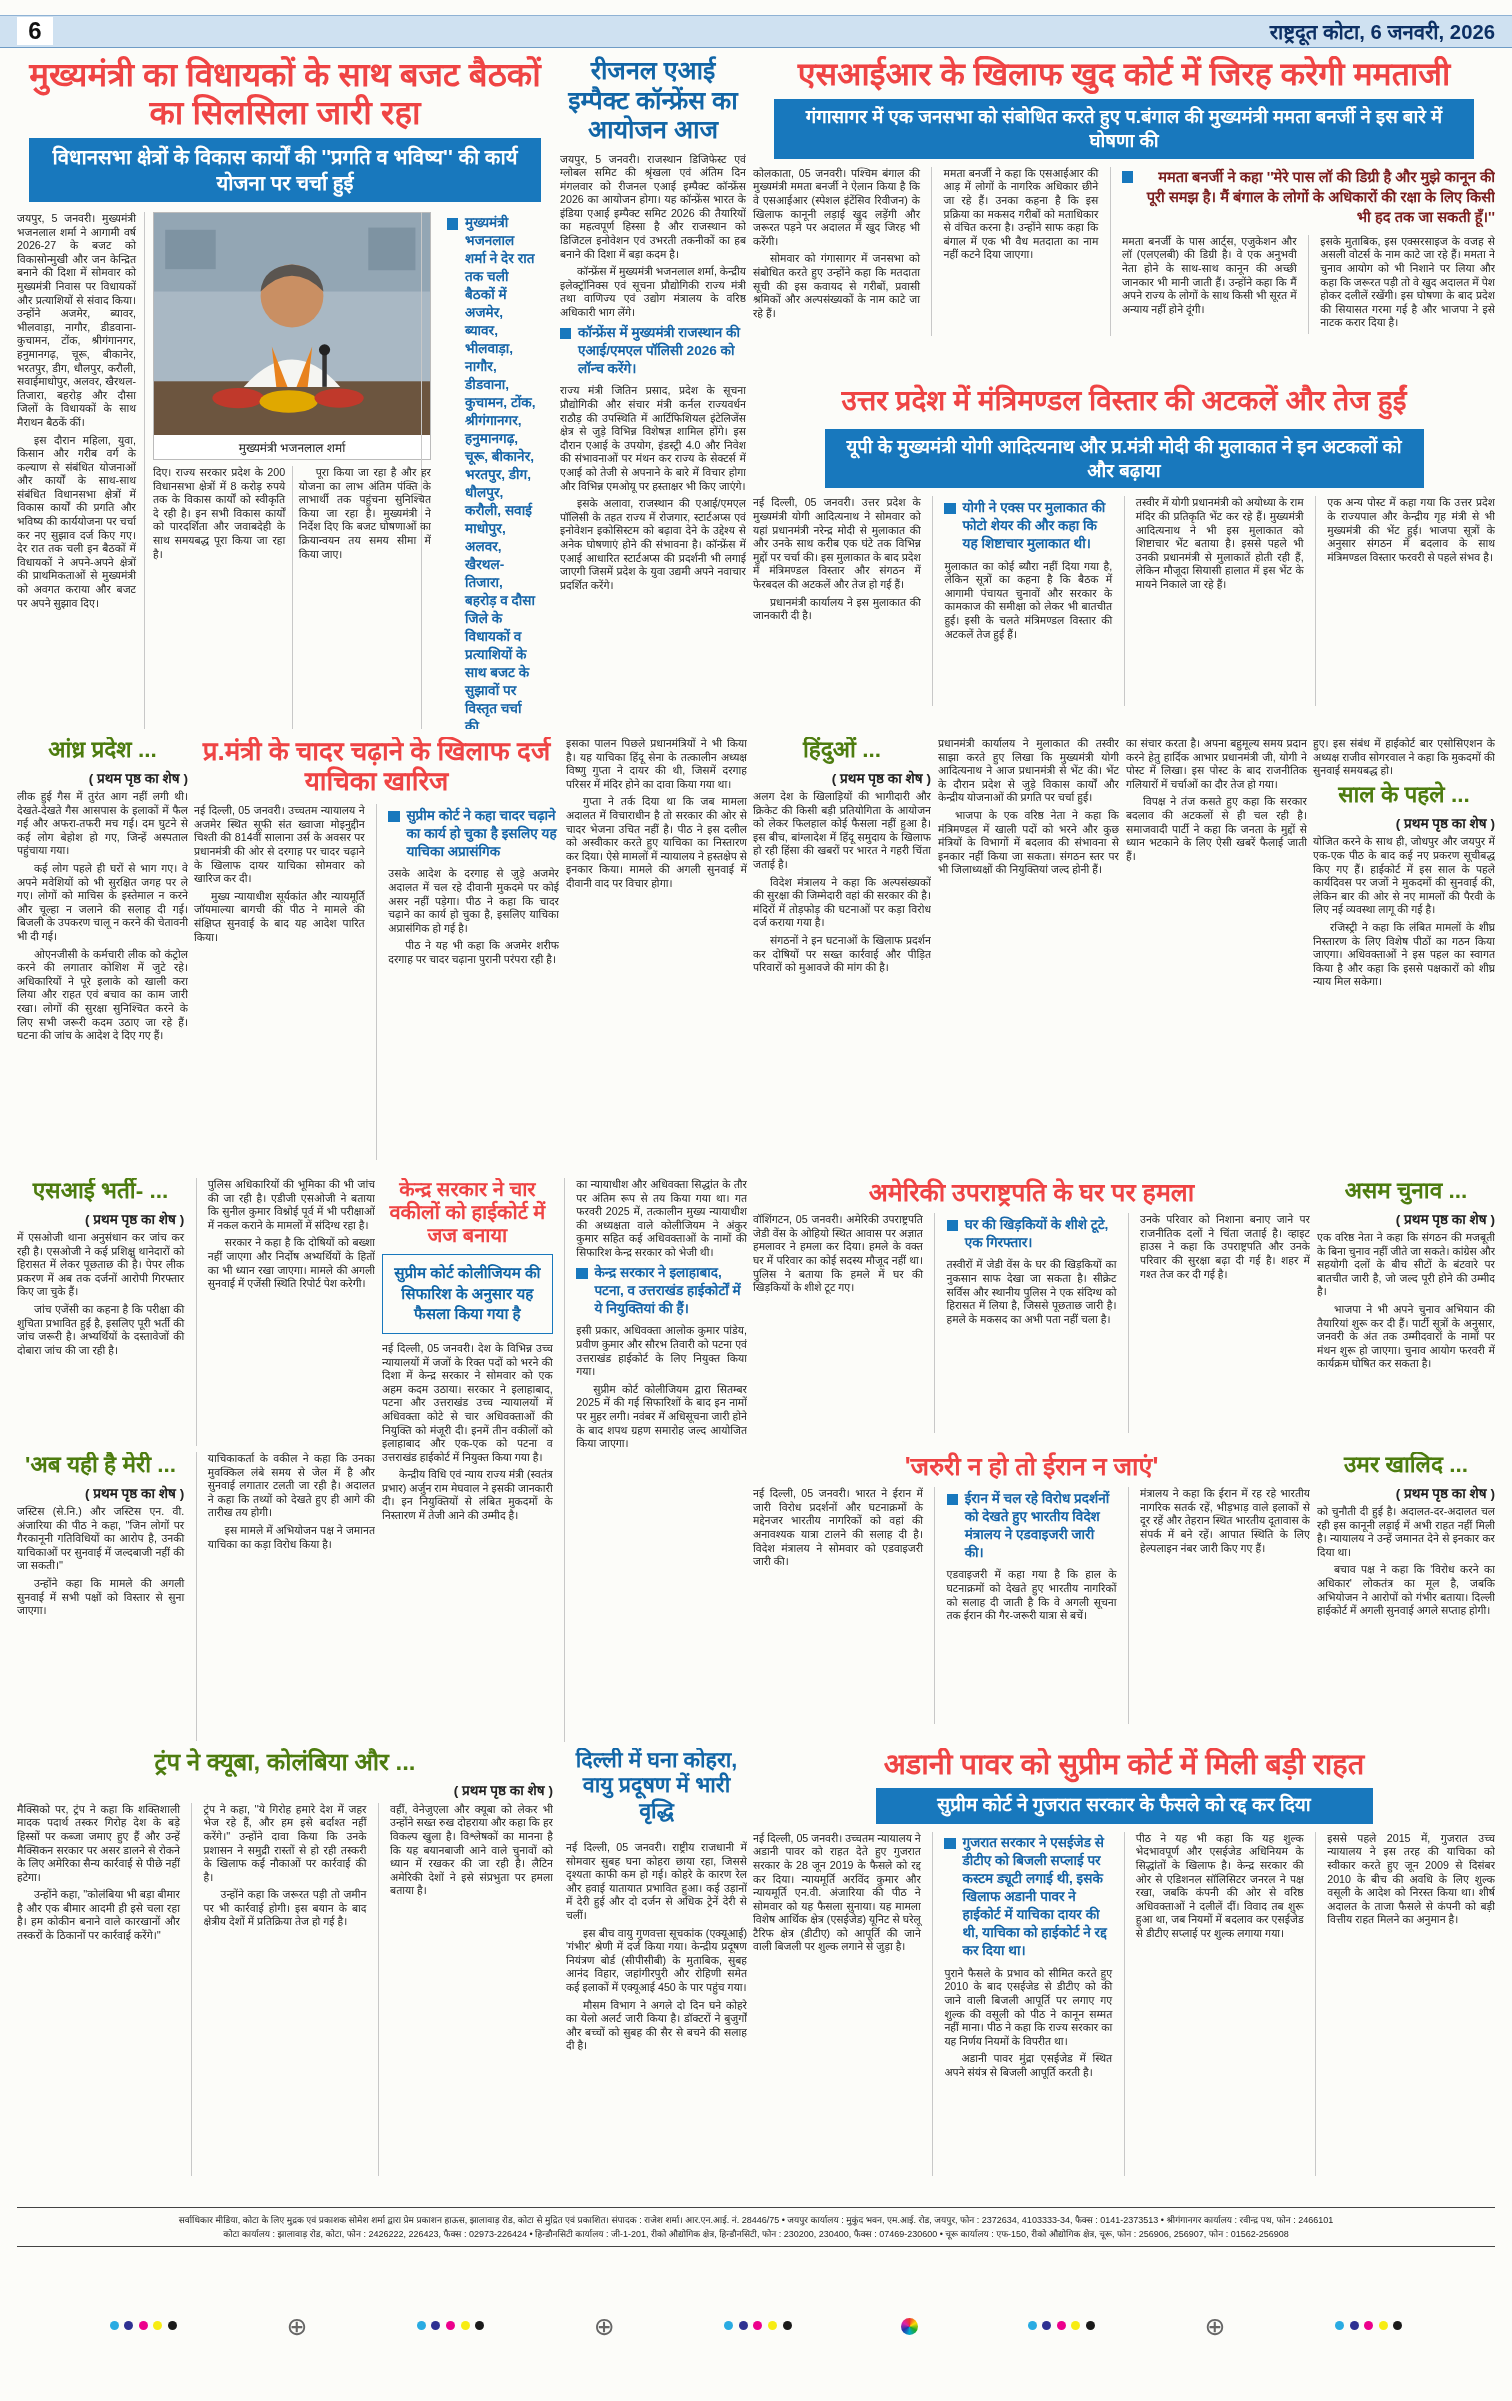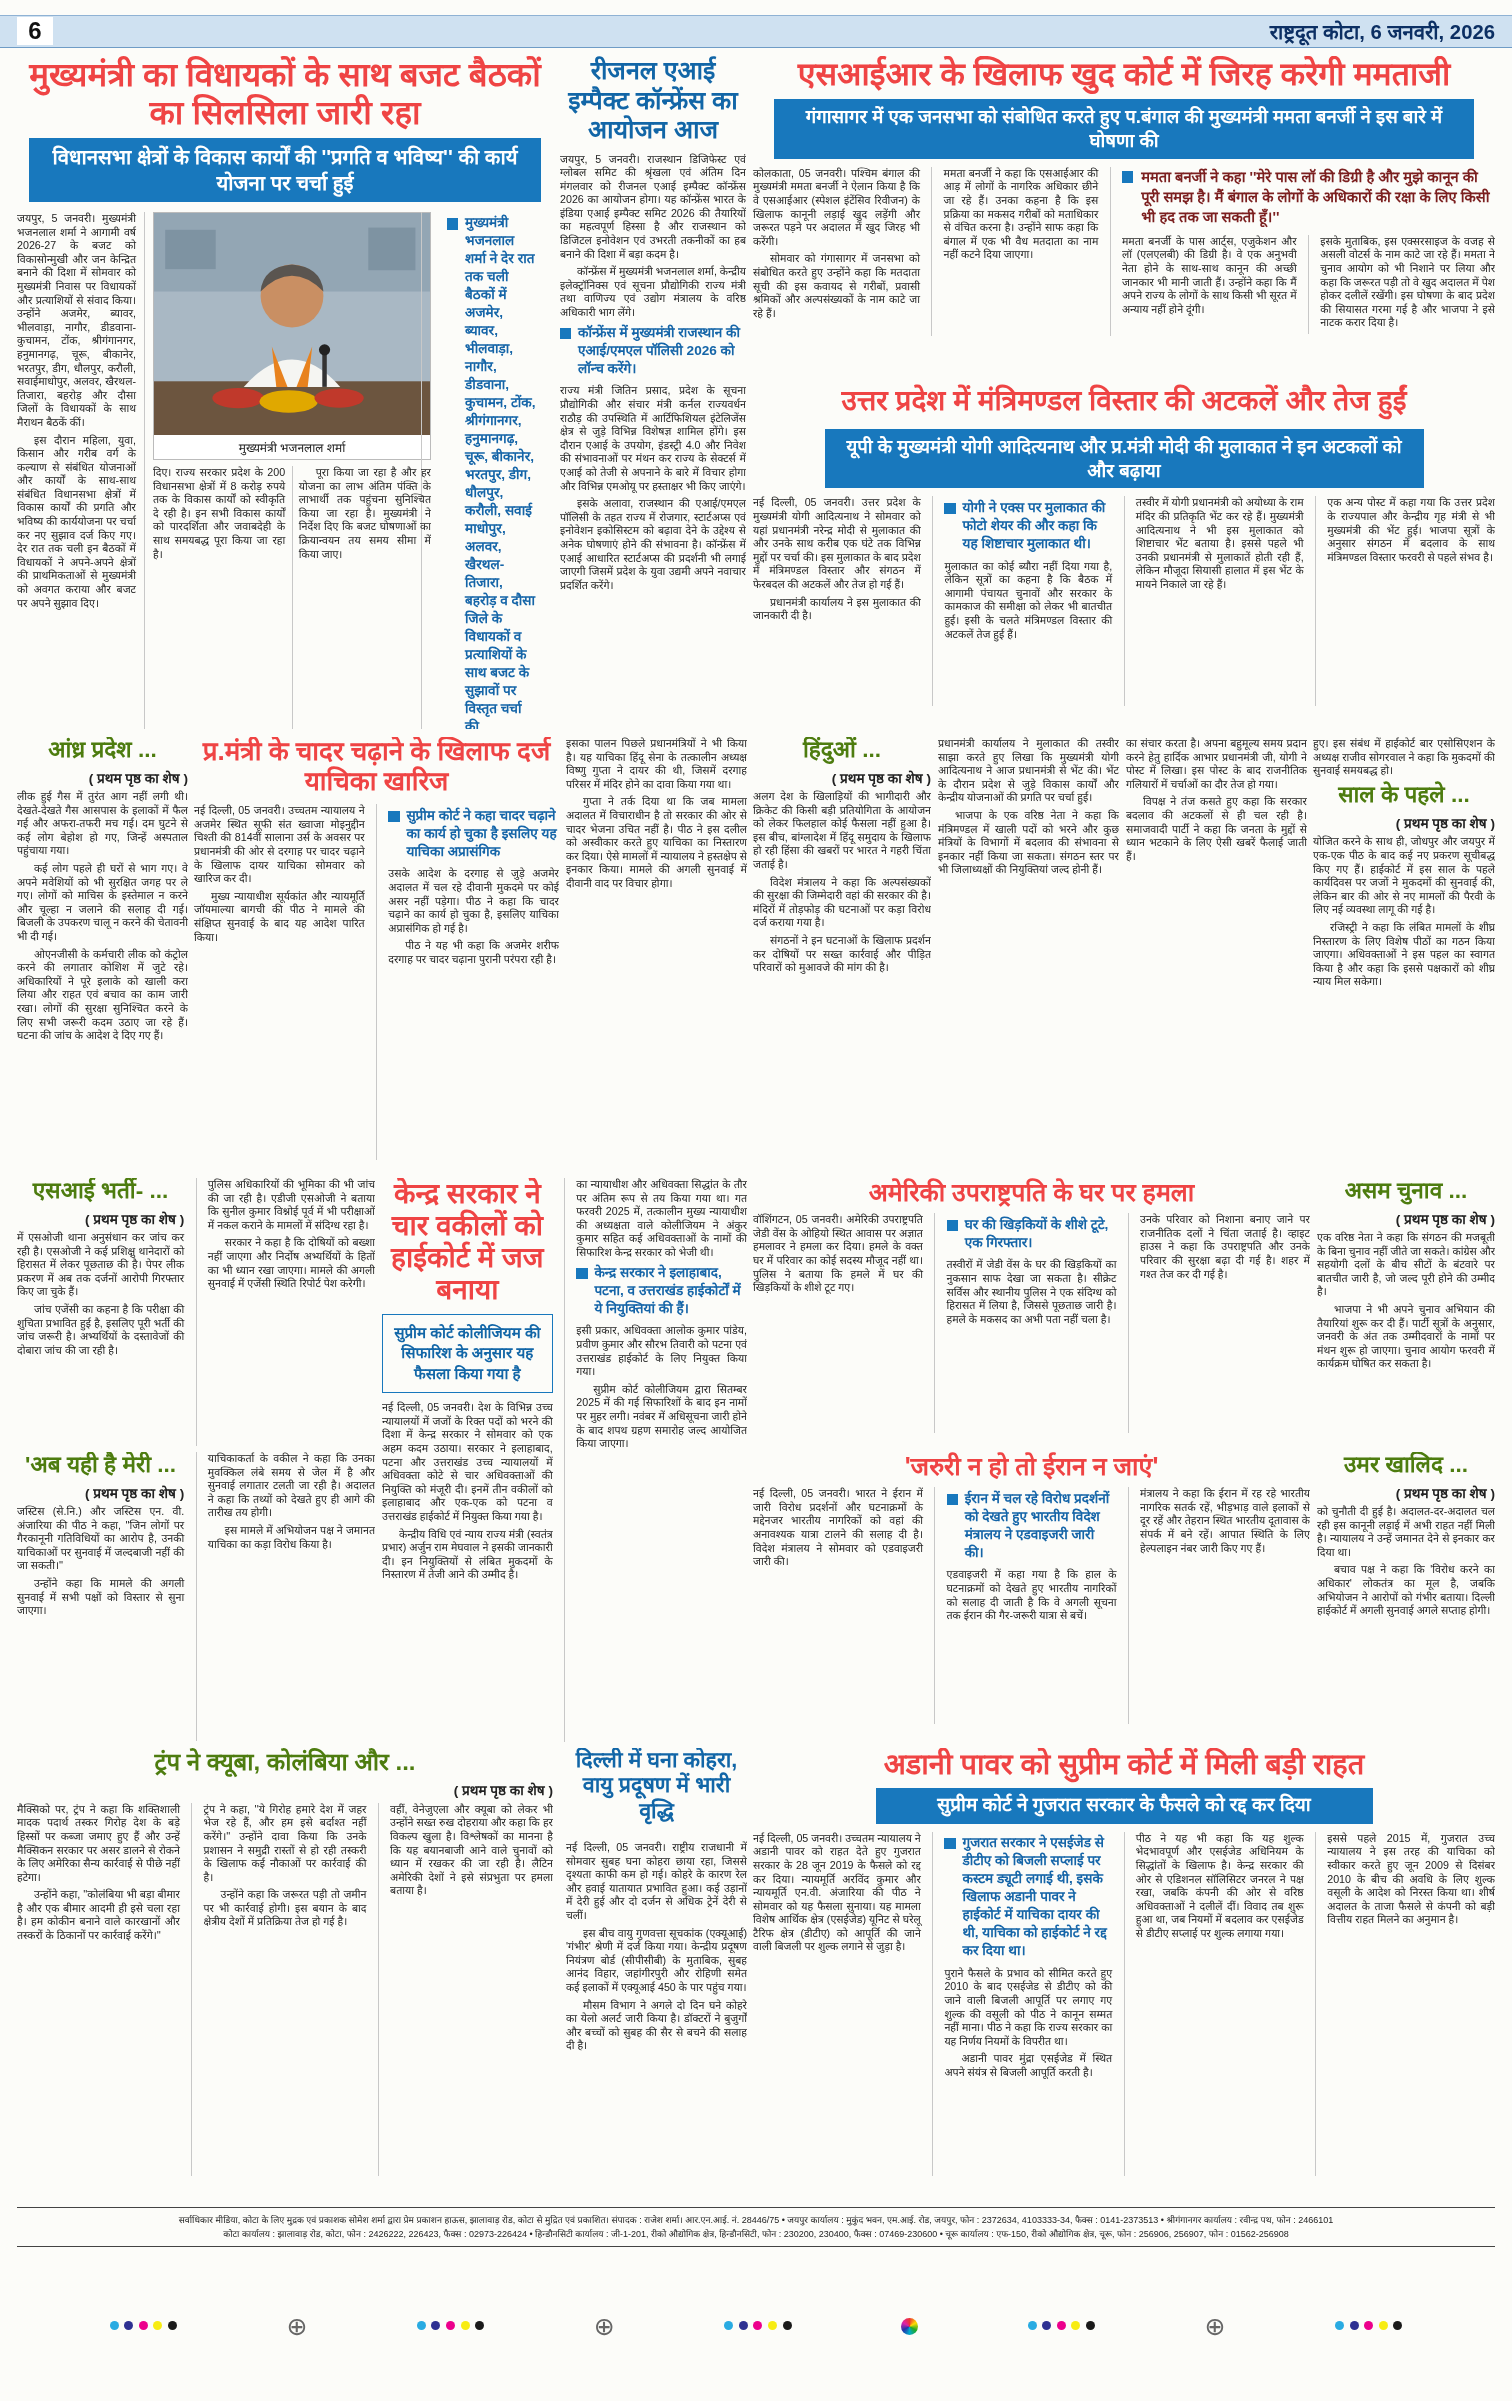--- a/index.html
+++ b/index.html
@@ -21,21 +21,21 @@
   .bodytext{font-size:10.7px;line-height:13.6px;text-align:justify;color:#222}
   .bodytext p{margin:0 0 4px;text-indent:17px}
   .bodytext p:first-child{text-indent:0}
 
   .row{display:flex;align-items:stretch}
   .fcol{flex:1;min-width:0}
   .fcol + .fcol{border-left:0.6px solid #c8c8c8;margin-left:11.3px;padding-left:11.3px}
 
   .box{display:flex;gap:6.8px;font-weight:bold;color:#1565a8;font-size:13.6px;line-height:18px;text-align:left;margin:2.3px 0 6.8px}
   .box .sq{flex:none;width:11.3px;height:11.3px;background:#1878bd;margin-top:4px}
-  .quote{display:flex;gap:8px;font-weight:bold;color:#7b1f1f;font-size:14.7px;line-height:20px;margin-bottom:8px;text-align:left}
+  .quote{display:flex;gap:8px;font-weight:bold;color:#7b1f1f;font-size:14.7px;line-height:20px;margin-bottom:8px;text-align:right}
   .quote .sq{flex:none;width:11.3px;height:11.3px;background:#1878bd;margin-top:4.5px}
   .subbox{border:1.7px solid #1878bd;color:#1266a7;font-weight:bold;font-size:15.2px;line-height:1.35;text-align:center;padding:8px 9px;margin:8px 0}
 
   figure.photo{background:#fff;border:0.6px solid #bbb}
   figure.photo svg{display:block;width:100%;height:auto}
   figure.photo figcaption{font-size:12px;font-weight:normal;text-align:center;padding:3.4px 2.3px;color:#222;background:#fff}
 
   .footerbar{border-top:1.1px solid #444;border-bottom:1.1px solid #444;font-size:9px;line-height:14.7px;color:#222;text-align:center;padding:4.5px 5.6px}
   .regstrip{display:flex;align-items:center;justify-content:space-evenly}
   .dot{display:inline-block;width:9px;height:9px;border-radius:50%;margin:0 2.8px}
@@ -261,21 +261,21 @@
       <div class="fcol bodytext">
           <p>याचिकाकर्ता के वकील ने कहा कि उनका मुवक्किल लंबे समय से जेल में है और सुनवाई लगातार टलती जा रही है। अदालत ने कहा कि तथ्यों को देखते हुए ही आगे की तारीख तय होगी।</p>
           <p>इस मामले में अभियोजन पक्ष ने जमानत याचिका का कड़ा विरोध किया है।</p>
         </div>
     </div>
   </div>
 
   <div class="abs" style="left:382px;top:1178px;width:365px;height:564px">
     <div class="row" style="height:100%">
       <div class="fcol">
-        <div class="hl-red" style="font-size:28px">केन्द्र सरकार ने चार वकीलों को हाईकोर्ट में जज बनाया</div>
+        <div class="hl-red" style="font-size:20px">केन्द्र सरकार ने चार वकीलों को हाईकोर्ट में जज बनाया</div>
         <div class="subbox">सुप्रीम कोर्ट कोलीजियम की सिफारिश के अनुसार यह फैसला किया गया है</div>
         <div class="bodytext">
             <p>नई दिल्ली, 05 जनवरी। देश के विभिन्न उच्च न्यायालयों में जजों के रिक्त पदों को भरने की दिशा में केन्द्र सरकार ने सोमवार को एक अहम कदम उठाया। सरकार ने इलाहाबाद, पटना और उत्तराखंड उच्च न्यायालयों में अधिवक्ता कोटे से चार अधिवक्ताओं की नियुक्ति को मंजूरी दी। इनमें तीन वकीलों को इलाहाबाद और एक-एक को पटना व उत्तराखंड हाईकोर्ट में नियुक्त किया गया है।</p>
             <p>केन्द्रीय विधि एवं न्याय राज्य मंत्री (स्वतंत्र प्रभार) अर्जुन राम मेघवाल ने इसकी जानकारी दी। इन नियुक्तियों से लंबित मुकदमों के निस्तारण में तेजी आने की उम्मीद है।</p>
           </div>
       </div>
       <div class="fcol">
         <div class="bodytext">
             <p>का न्यायाधीश और अधिवक्ता सिद्धांत के तौर पर अंतिम रूप से तय किया गया था। गत फरवरी 2025 में, तत्कालीन मुख्य न्यायाधीश की अध्यक्षता वाले कोलीजियम ने अंकुर कुमार सहित कई अधिवक्ताओं के नामों की सिफारिश केन्द्र सरकार को भेजी थी।</p>
           </div>

